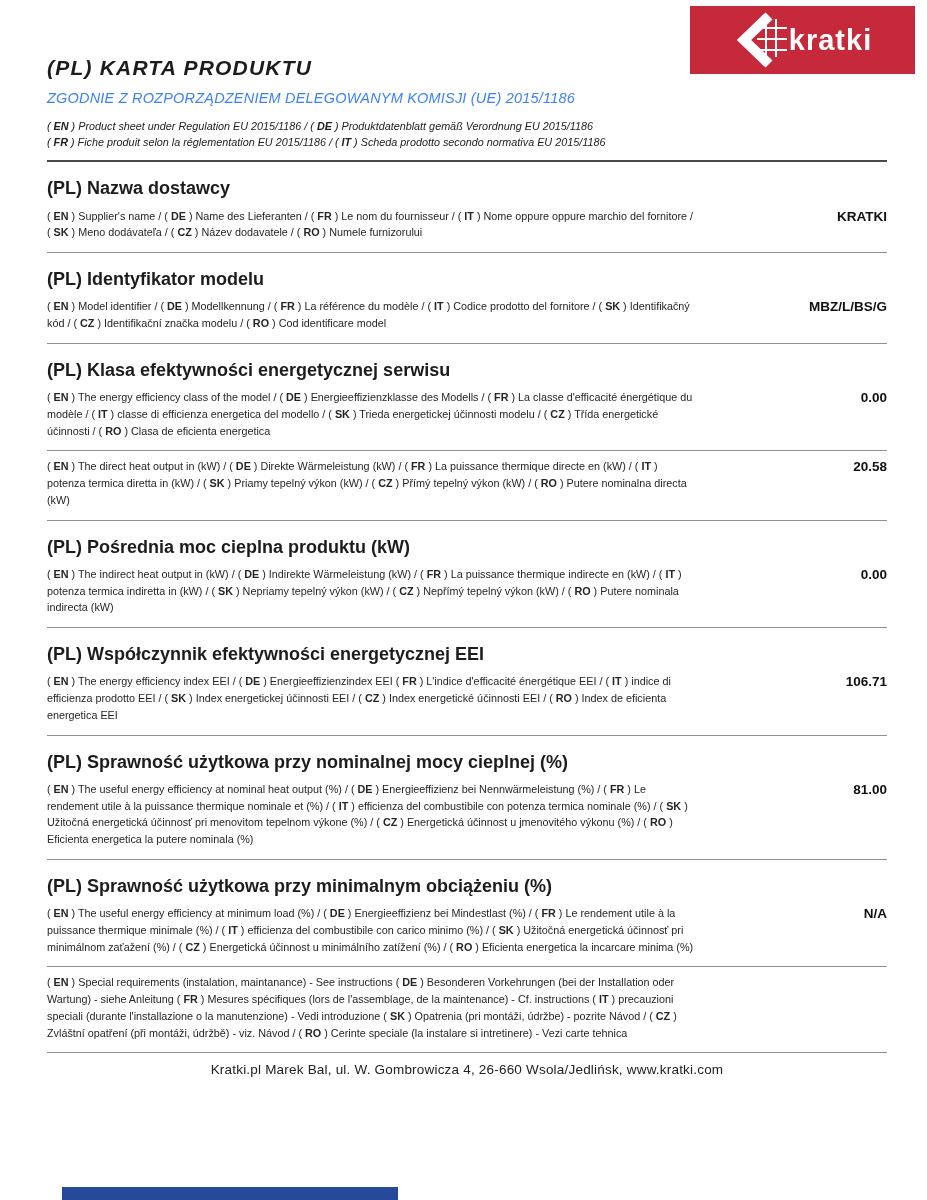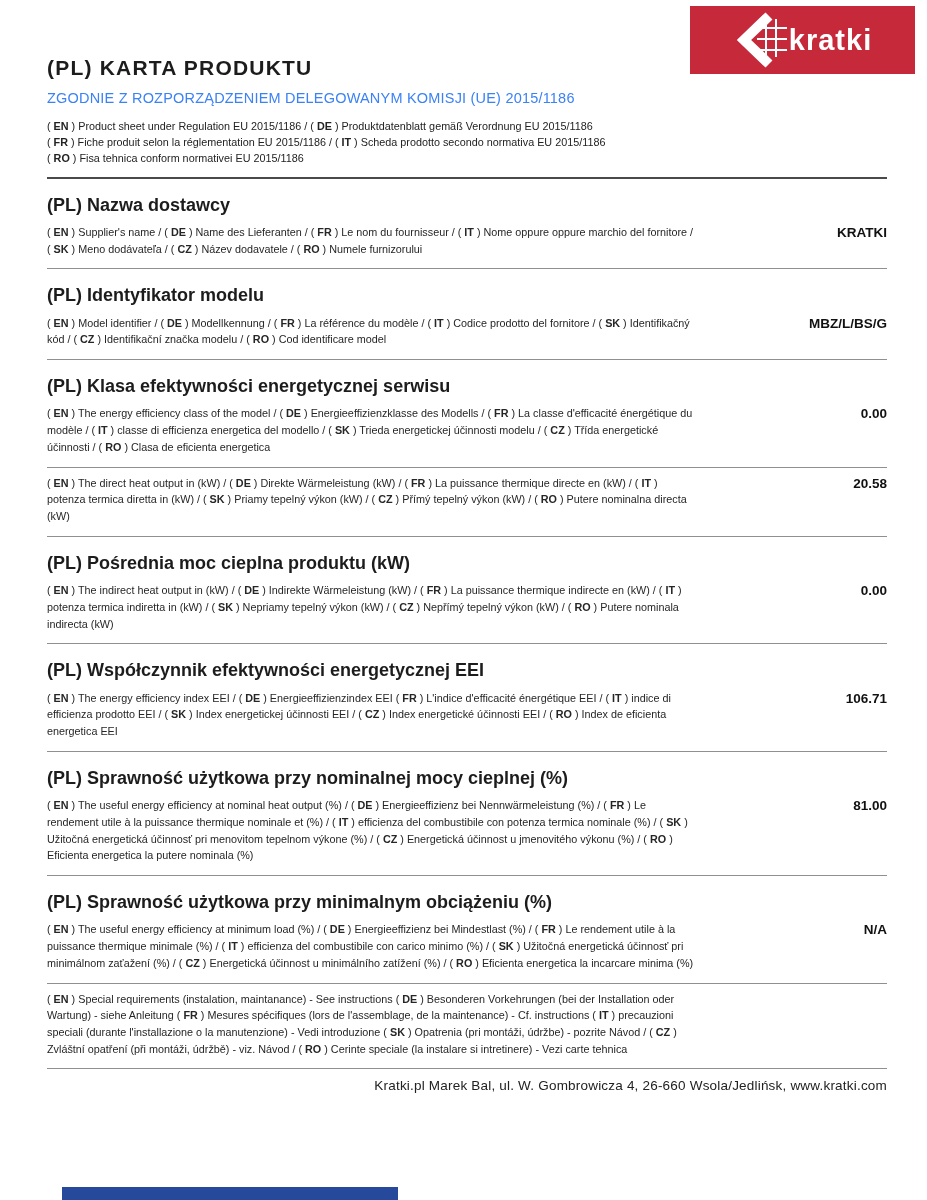--- a/index.html
+++ b/index.html
@@ -2,60 +2,59 @@
 <html><head>
 <meta charset="utf-8">
 <style>
   * { box-sizing: border-box; }
   html,body { margin:0; padding:0; background:#ffffff; }
   body { font-family:"Liberation Sans", sans-serif; color:#1a1a1a; }
   .page { position:relative; width:927px; height:1200px; background:#fff; overflow:hidden; }
   .content { padding:40px 40px 0 47px; }
 
   
-  .hdr { position:relative; }
+  .hdr { position:relative;font-style:italic; }
   .hdr h1 { margin:16px 0 10px; font-size:21px; font-weight:bold; letter-spacing:1.2px; color:#1c1c1c; }
   .hdr .subtitle { font-size:14.5px; color:#3b82f6; margin:0 0 12px; letter-spacing:0.2px; }
   .intro { width:620px; font-size:10.8px; line-height:1.5; color:#222; }
   .intro div { white-space:normal; }
   .hdr-rule { border:none; border-top:2px solid #4a4a4a; margin:10px 0 0; }
 
   .logo { position:absolute; top:6px; right:12px; width:225px; height:68px;
           background:#c5293a; display:flex; align-items:center; justify-content:center; }
   .logo svg { display:block; }
   .logo .wordmark { color:#fff; font-weight:bold; font-size:29px; letter-spacing:1px; margin-left:-6px; }
 
   
   .section { border-bottom:1px solid #909090; padding:7px 0 11px; }
   .section h2 { margin:7px 0 7px; font-size:18px; font-weight:bold; color:#1c1c1c; max-width:720px; line-height:1.35; }
   .section h2 .light { font-weight:normal; }
   .section .row { display:flex; align-items:flex-start; }
   .section .desc { margin:0; width:648px; font-size:10.8px; line-height:1.55; color:#262626; }
   .section .value { margin-left:auto; font-size:13.5px; font-weight:bold; color:#111; text-align:right; padding-top:1px; white-space:nowrap; }
 
   
-  .footer { text-align:right; font-size:13.5px; color:#222; padding:9px 0 0; letter-spacing:0.2px; }
+  .footer { text-align:center; font-size:13.5px; color:#222; padding:9px 0 0; letter-spacing:0.2px; }
 
   .bottom-bar { position:absolute; left:62px; bottom:0; width:336px; height:13px; background:#27499c; }
 
   b { font-weight:bold; }
 </style>
 </head>
 <body>
 
 <div class="page">
   <div class="content">
 
     <div class="hdr">
       <h1>(PL) KARTA PRODUKTU</h1>
       <div class="subtitle">ZGODNIE Z ROZPORZĄDZENIEM DELEGOWANYM KOMISJI (UE) 2015/1186</div>
       <div class="intro">
         <div>( <b>EN</b> ) Product sheet under Regulation EU 2015/1186 / ( <b>DE</b> ) Produktdatenblatt gemäß Verordnung EU 2015/1186</div>
         <div>( <b>FR</b> ) Fiche produit selon la réglementation EU 2015/1186 / ( <b>IT</b> ) Scheda prodotto secondo normativa EU 2015/1186</div>
-        <div>( <b>RO</b> ) Fisa tehnica conform normativei EU 2015/1186</div>
       </div>
       <hr class="hdr-rule">
     </div>
 
     <div id="sections">
   <section class="section">
     <h2><span>(PL) Nazwa dostawcy</span><span class="light"></span></h2>
     <div class="row">
       <p class="desc">( <b>EN</b> ) Supplier's name / ( <b>DE</b> ) Name des Lieferanten / ( <b>FR</b> ) Le nom du fournisseur / ( <b>IT</b> ) Nome oppure oppure marchio del fornitore / ( <b>SK</b> ) Meno dodávateľa / ( <b>CZ</b> ) Název dodavatele / ( <b>RO</b> ) Numele furnizorului</p>
       <div class="value">KRATKI</div>

